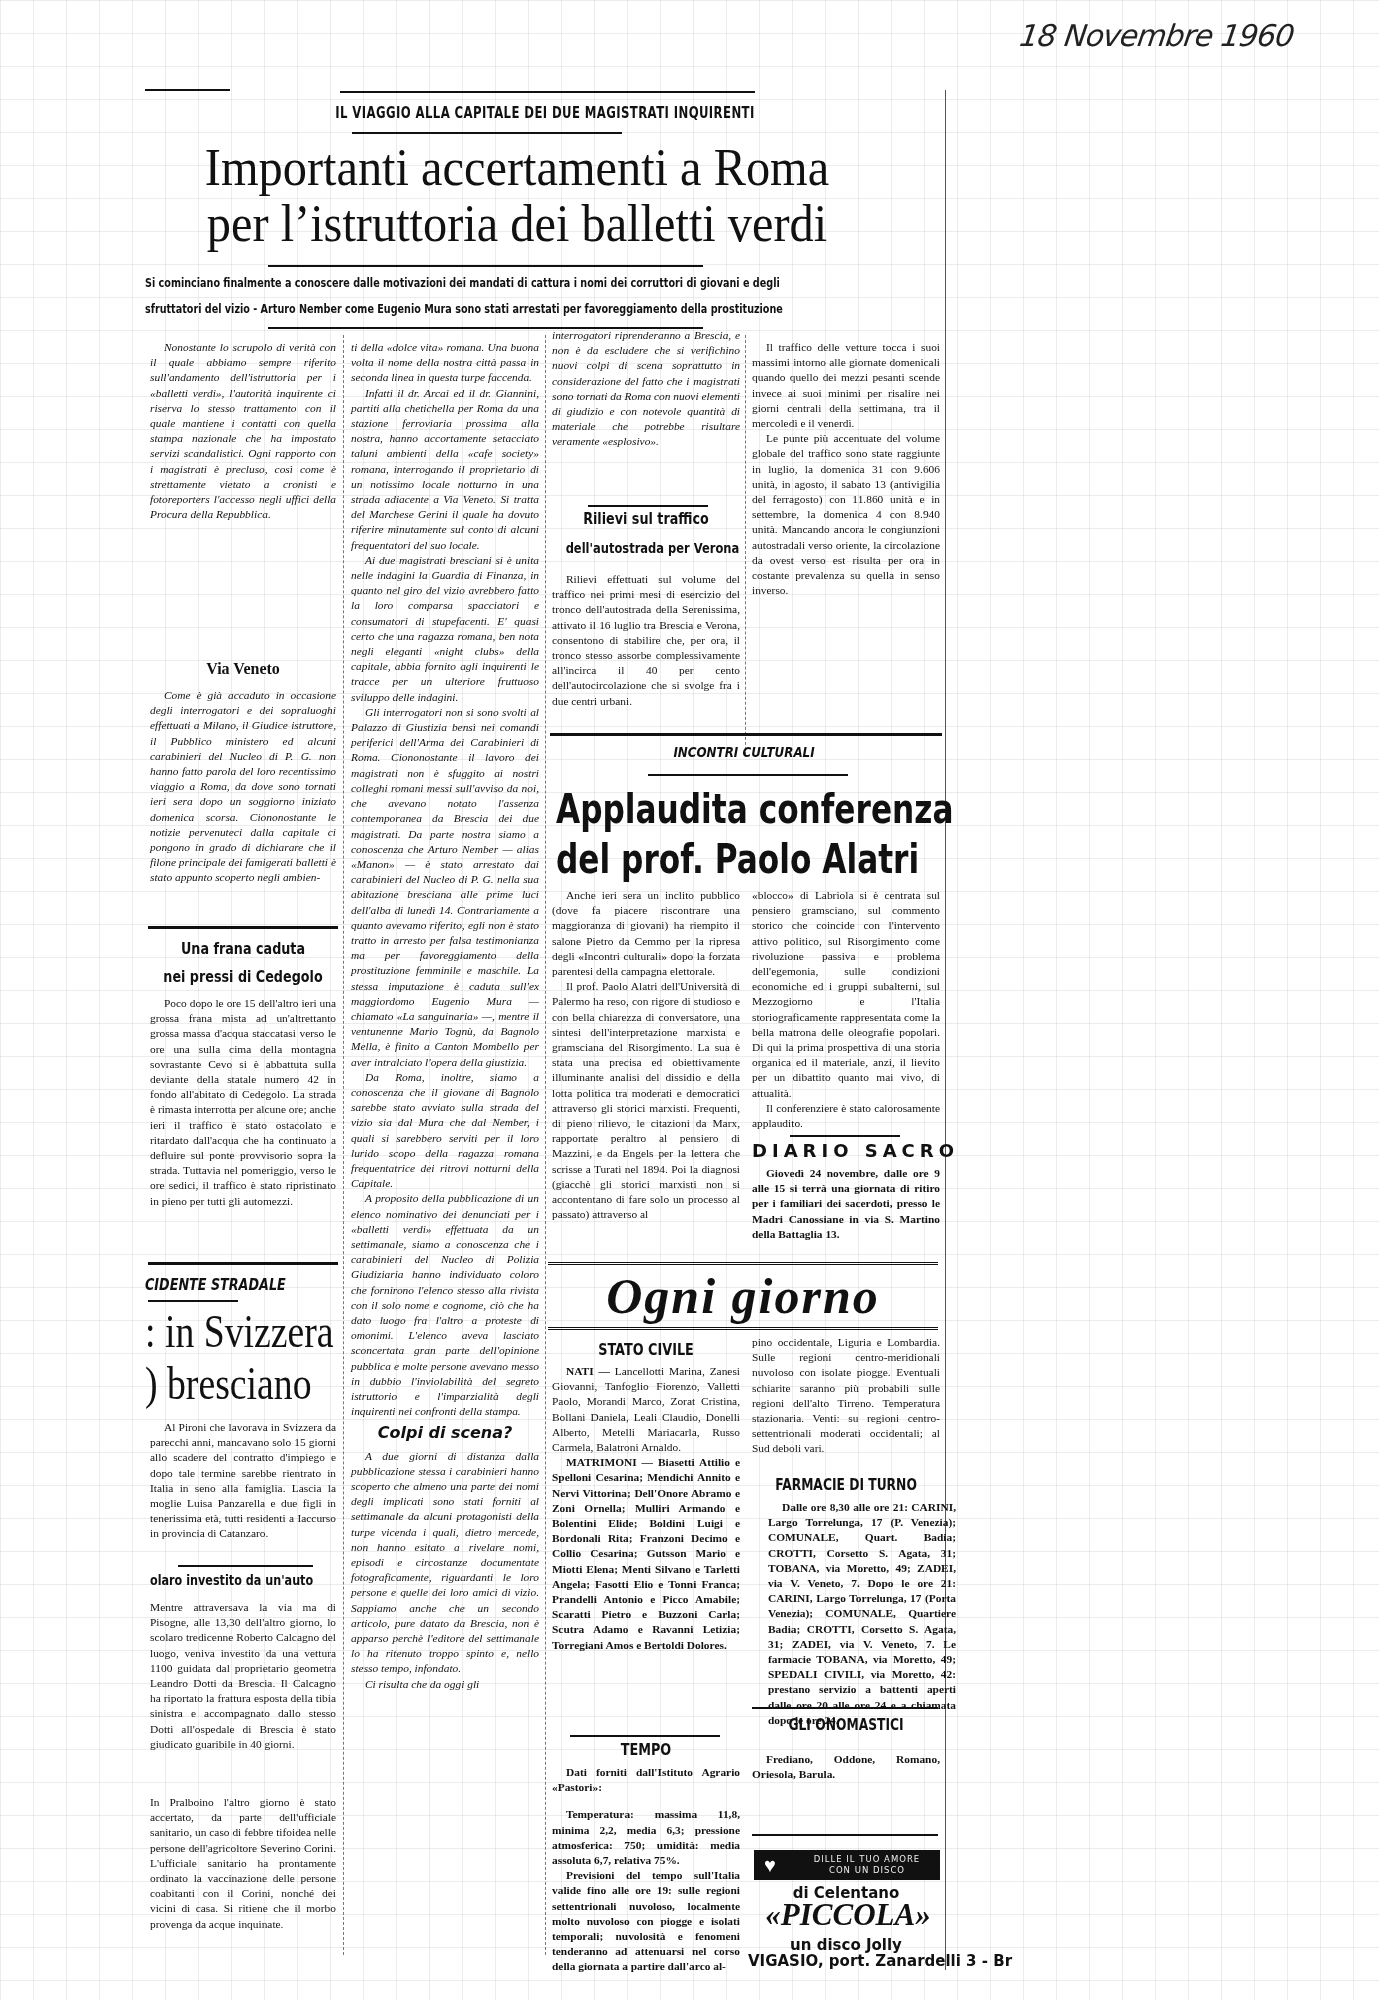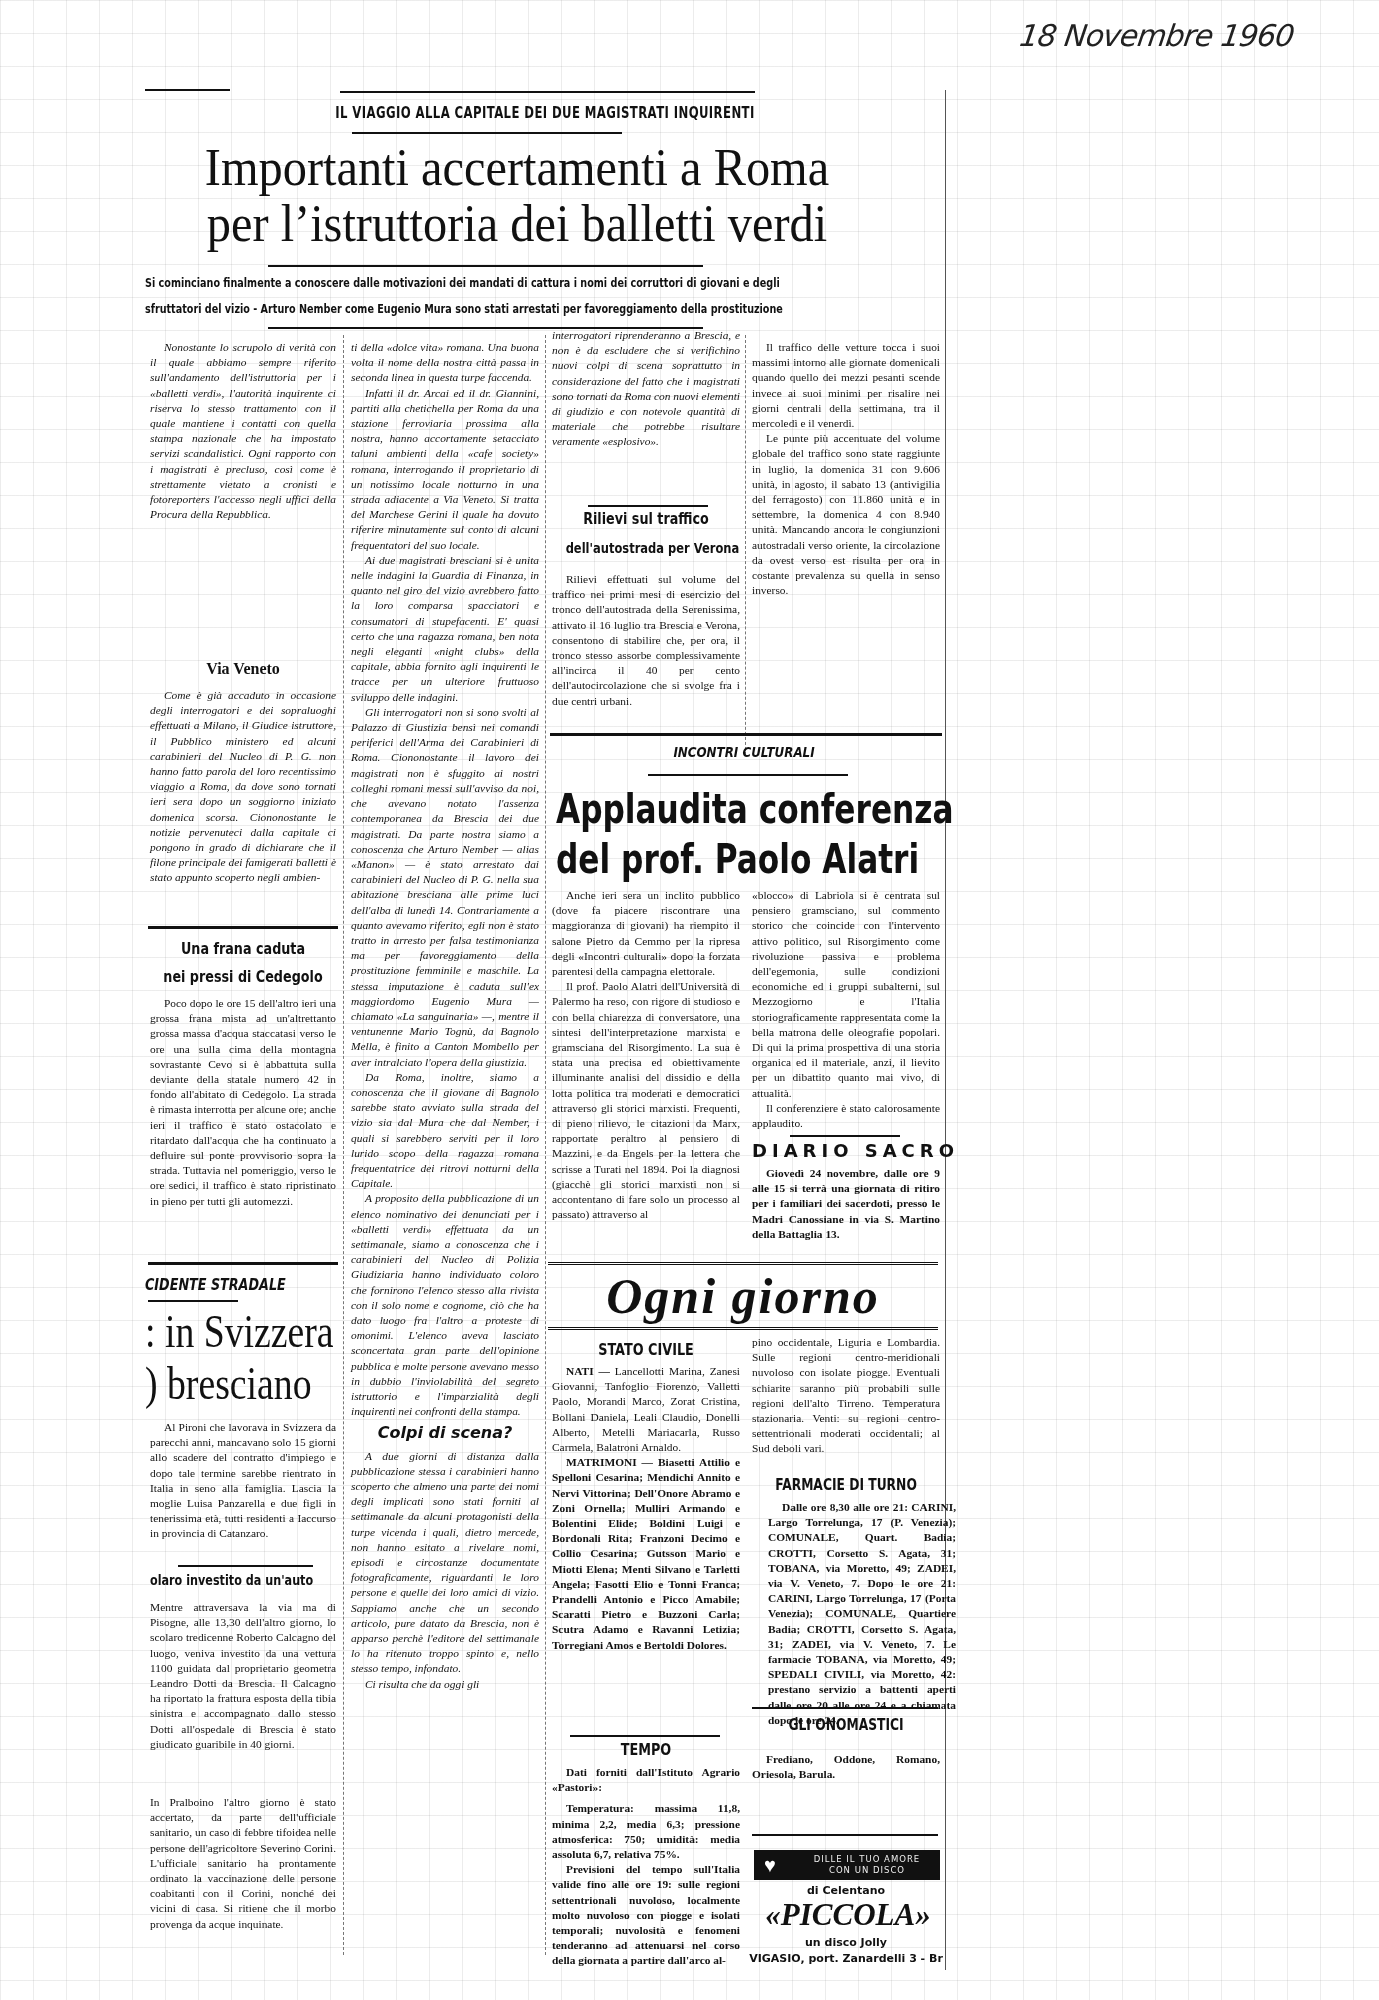--- a/index.html
+++ b/index.html
@@ -71,21 +71,21 @@
     flex:1; text-align:center; font-family:"DejaVu Sans", sans-serif; font-size:8.5px;
     line-height:11px; letter-spacing:1px;
   }
   .piccola {
     position:absolute; left:748px; top:1897px; width:200px; text-align:center;
     font-family:"Liberation Serif", serif; font-style:italic; font-weight:bold;
     font-size:31px; white-space:nowrap;
   }
   .center-small {
     position:absolute; text-align:center; font-family:"DejaVu Sans", sans-serif;
-    font-weight:bold; font-size:11px; white-space:nowrap;
+    font-weight:bold; font-size:15px; white-space:nowrap;
   }
 </style>
 </head>
 <body>
 
 <div class="abs handwritten">18 Novembre 1960</div>
 
 <div class="rule" style="left:145px;top:89px;width:85px;height:2px;"></div>
 <div class="rule" style="left:340px;top:91px;width:415px;height:2px;"></div>
 
@@ -195,21 +195,21 @@
 <div class="coltitle" style="left:552px;top:1340px;width:188px;font-size:16px;transform:scaleX(0.8);">STATO CIVILE</div>
 <div class="col" style="left:552px;top:1364px;width:188px;">
   <p><b>NATI —</b> <span>Lancellotti Marina, Zanesi Giovanni, Tanfoglio Fiorenzo, Valletti Paolo, Morandi Marco, Zorat Cristina, Bollani Daniela, Leali Claudio, Donelli Alberto, Metelli Mariacarla, Russo Carmela, Balatroni Arnaldo.</span></p>
   <p class="bold"><span>MATRIMONI —</span> <span>Biasetti Attilio e Spelloni Cesarina; Mendichi Annito e Nervi Vittorina; Dell'Onore Abramo e Zoni Ornella; Mulliri Armando e Bolentini Elide; Boldini Luigi e Bordonali Rita; Franzoni Decimo e Collio Cesarina; Gutsson Mario e Miotti Elena; Menti Silvano e Tarletti Angela; Fasotti Elio e Tonni Franca; Prandelli Antonio e Picco Amabile; Scaratti Pietro e Buzzoni Carla; Scutra Adamo e Ravanni Letizia; Torregiani Amos e Bertoldi Dolores.</span></p>
 </div>
 <div class="rule" style="left:570px;top:1735px;width:150px;height:2px;"></div>
 
 <div class="coltitle" style="left:552px;top:1740px;width:188px;font-size:16px;transform:scaleX(0.8);">TEMPO</div>
 <div class="col bold" style="left:552px;top:1765px;width:188px;">
   <p>Dati forniti dall'Istituto Agrario «Pastori»:</p>
-  <p style="margin-top:6px">Temperatura: massima 11,8, minima 2,2, media 6,3; pressione atmosferica: 750; umidità: media assoluta 6,7, relativa 75%.</p>
+  <p style="margin-top:12px">Temperatura: massima 11,8, minima 2,2, media 6,3; pressione atmosferica: 750; umidità: media assoluta 6,7, relativa 75%.</p>
   <p>Previsioni del tempo sull'Italia valide fino alle ore 19: sulle regioni settentrionali nuvoloso, localmente molto nuvoloso con piogge e isolati temporali; nuvolosità e fenomeni tenderanno ad attenuarsi nel corso della giornata a partire dall'arco al-</p>
 </div>
 <div class="col" style="left:752px;top:1335px;width:188px;">
   <p style="text-indent:0">pino occidentale, Liguria e Lombardia. Sulle regioni centro-meridionali nuvoloso con isolate piogge. Eventuali schiarite saranno più probabili sulle regioni dell'alto Tirreno. Temperatura stazionaria. Venti: su regioni centro-settentrionali moderati occidentali; al Sud deboli vari.</p>
 </div>
 
 <div class="coltitle" style="left:752px;top:1476px;width:188px;font-size:15px;transform:scaleX(0.82);">FARMACIE DI TURNO</div>
 <div class="col bold" style="left:768px;top:1500px;width:188px;">
   <p>Dalle ore 8,30 alle ore 21: CARINI, Largo Torrelunga, 17 (P. Venezia); COMUNALE, Quart. Badia; CROTTI, Corsetto S. Agata, 31; TOBANA, via Moretto, 49; ZADEI, via V. Veneto, 7. Dopo le ore 21: CARINI, Largo Torrelunga, 17 (Porta Venezia); COMUNALE, Quartiere Badia; CROTTI, Corsetto S. Agata, 31; ZADEI, via V. Veneto, 7. Le farmacie TOBANA, via Moretto, 49; SPEDALI CIVILI, via Moretto, 42: prestano servizio a battenti aperti dalle ore 20 alle ore 24 e a chiamata dopo le ore 24.</p>
 </div>

